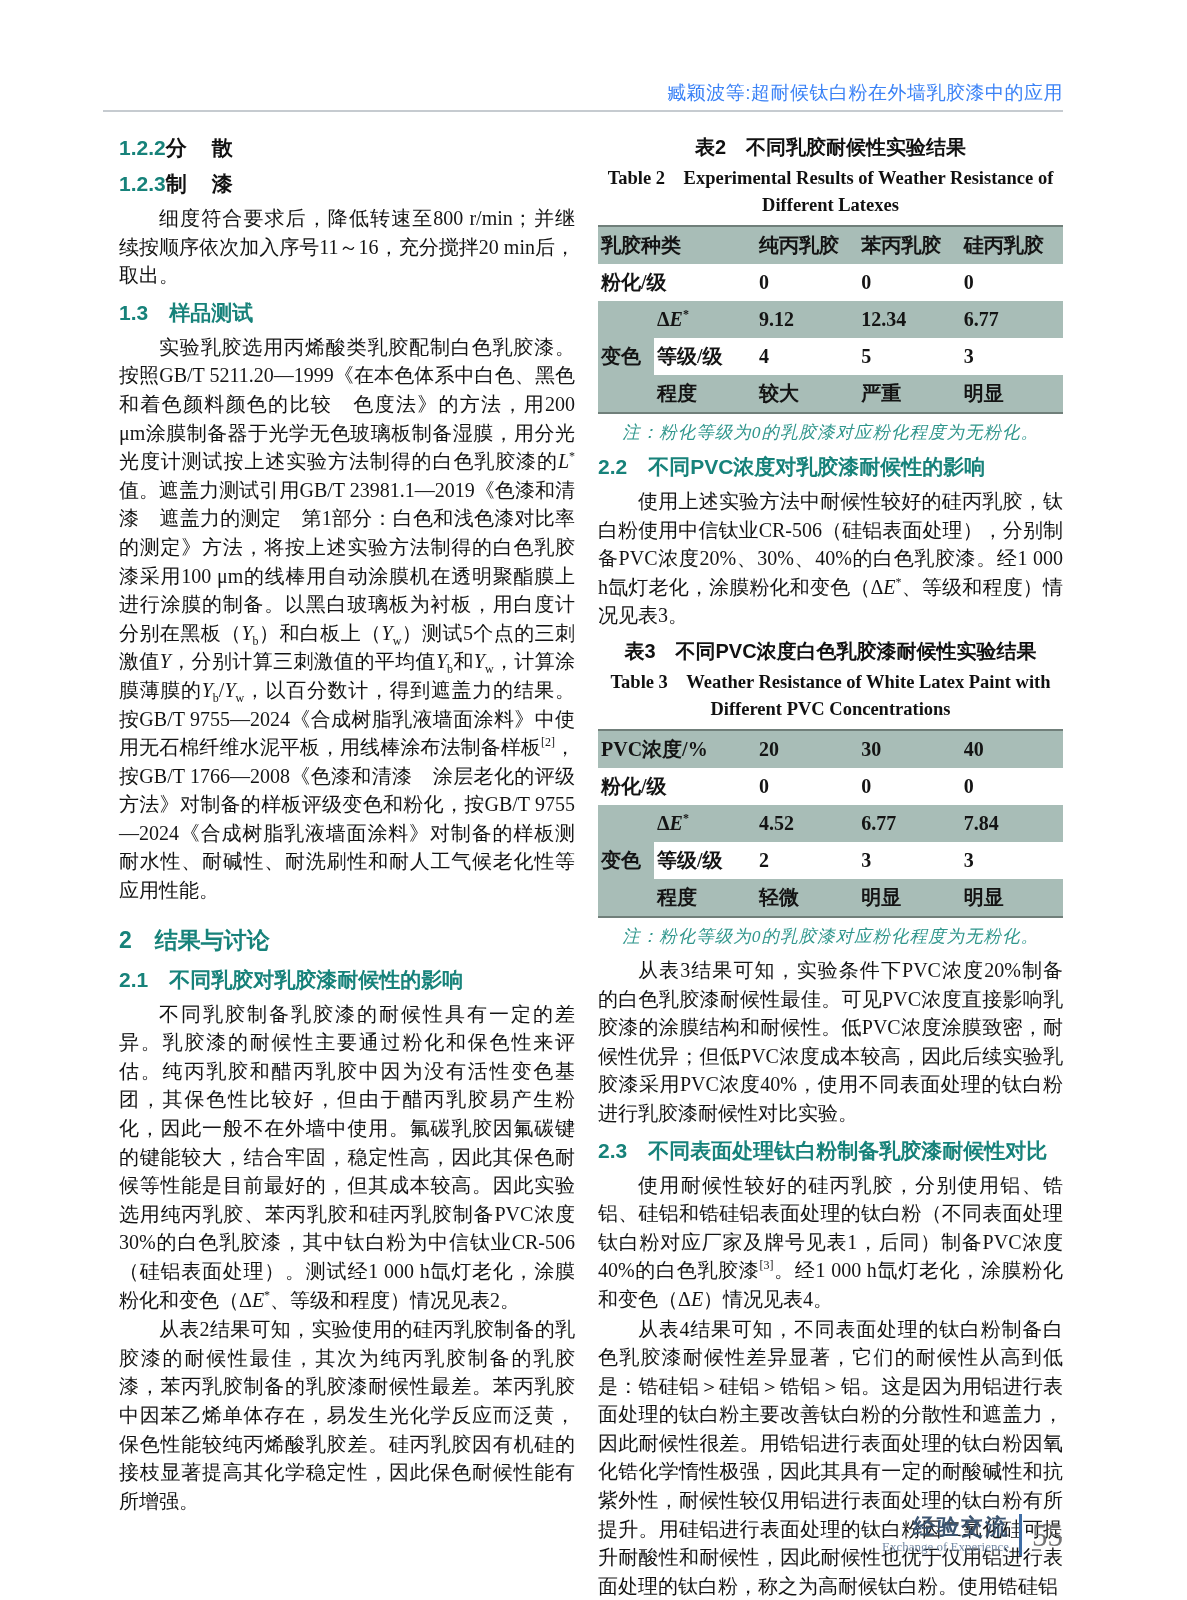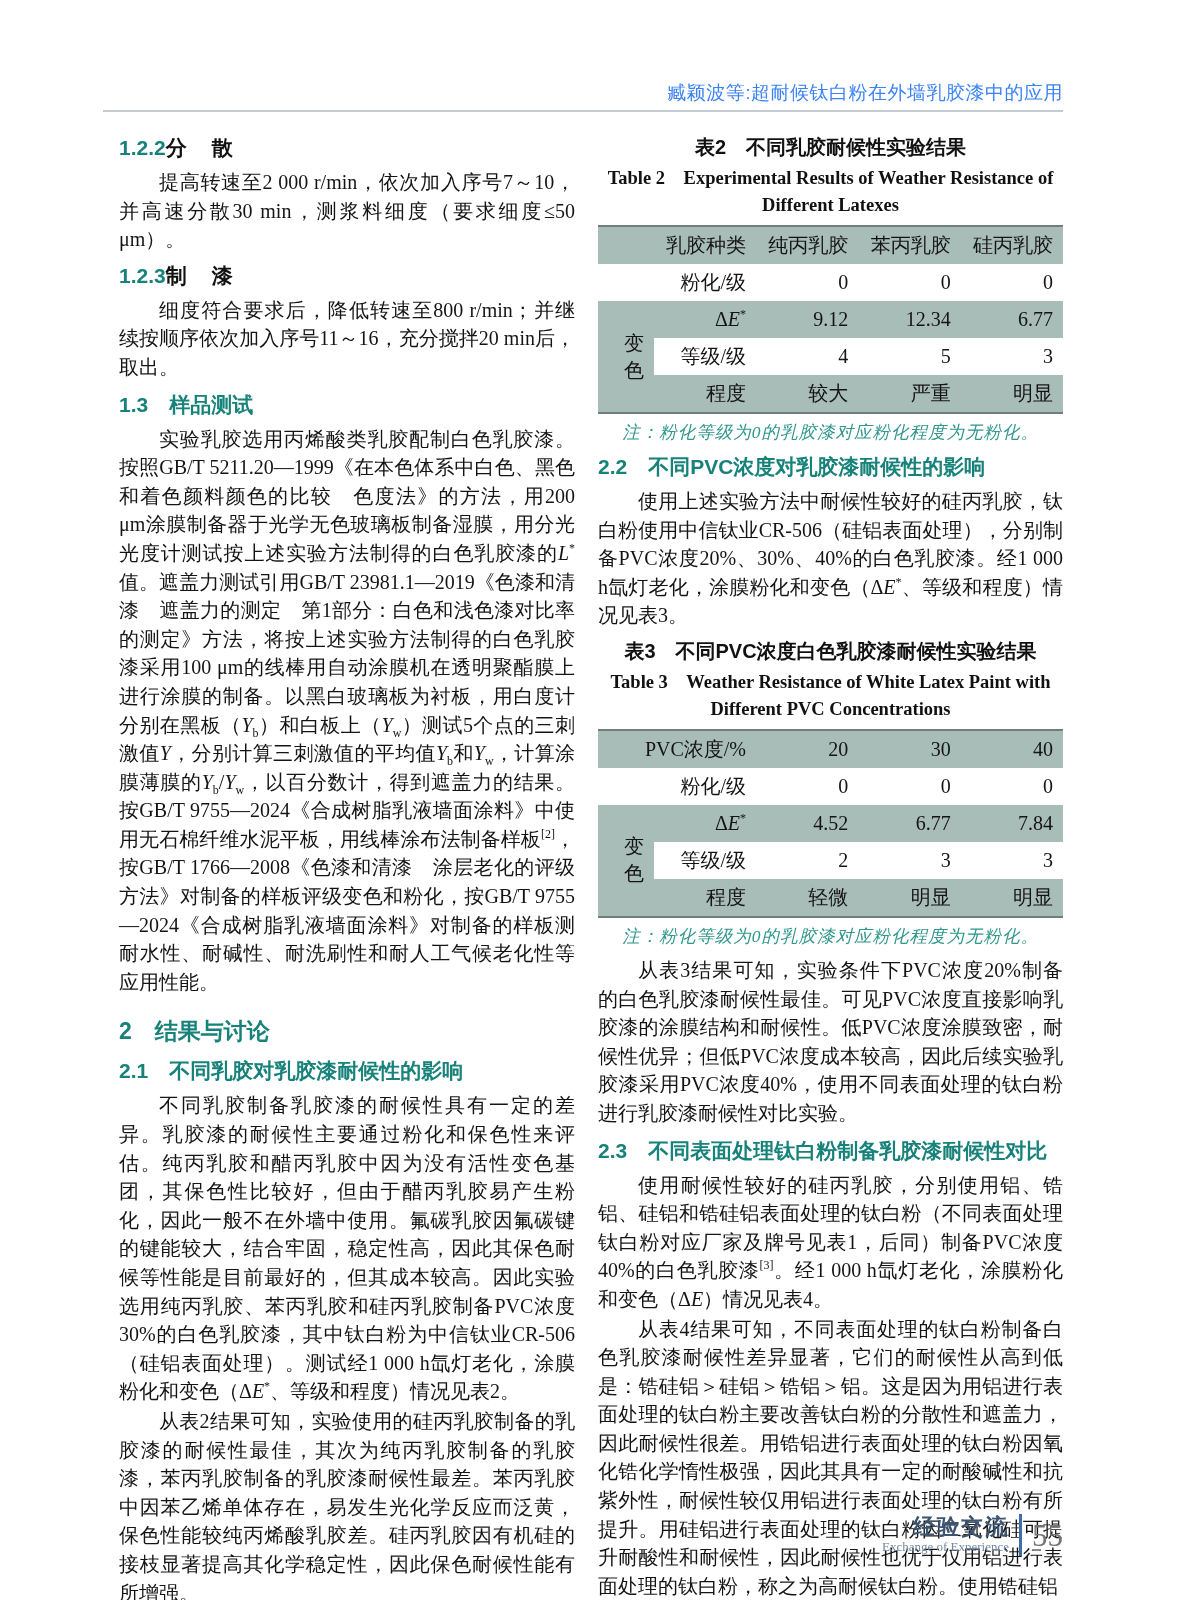--- a/index.html
+++ b/index.html
@@ -50,21 +50,21 @@
     font-family:"Liberation Serif",serif;font-weight:bold;font-size:18.5px;
     text-align:center;line-height:27px;margin:0 0 6px 0;color:#111;
   }
 
   
   table.dt{
     width:100%;border-collapse:collapse;table-layout:fixed;
     border-top:2px solid #707f7a;border-bottom:2px solid #707f7a;
     font-size:20px;color:#141414;
   }
-  table.dt td,table.dt th{padding:5px 10px;font-weight:normal;text-align:right;height:27px;}
+  table.dt td,table.dt th{padding:5px 3px;font-weight:bold;text-align:left;height:27px;}
   .band{background:#a8bdb7;}
   .whitebg{background:#ffffff;}
   td.lab,th.lab{text-align:left;padding-left:9px;}
   td.glab{text-align:left;padding-left:9px;}
   td.slab{text-align:left;padding-left:8px;}
 
   .note{
     color:#2f968c;font-style:italic;font-size:17.5px;text-align:center;
     margin:6px 0 8px 0;letter-spacing:1px;
   }
@@ -87,21 +87,20 @@
 <body>
 
 <div class="runhead">臧颖波等:超耐候钛白粉在外墙乳胶漆中的应用</div>
 <div class="runrule"></div>
 
 <div class="col col-left">
 
   <h3 class="sub">
     <span class="secnum">1.2.2</span><span class="subtitle">分　散</span>
   </h3>
-  <p class="body">提高转速至2 000 r/min，依次加入序号7～10，并高速分散30 min，测浆料细度（要求细度≤50 μm）。</p>
 
   <h3 class="sub">
     <span class="secnum">1.2.3</span><span class="subtitle">制　漆</span>
   </h3>
   <p class="body">细度符合要求后，降低转速至800 r/min；并继续按顺序依次加入序号11～16，充分搅拌20 min后，取出。</p>
 
   <h2 class="teal">1.3　样品测试</h2>
   <p class="body">实验乳胶选用丙烯酸类乳胶配制白色乳胶漆。按照GB/T 5211.20—1999《在本色体系中白色、黑色和着色颜料颜色的比较　色度法》的方法，用200 μm涂膜制备器于光学无色玻璃板制备湿膜，用分光光度计测试按上述实验方法制得的白色乳胶漆的<i>L</i><sup>*</sup>值。遮盖力测试引用GB/T 23981.1—2019《色漆和清漆　遮盖力的测定　第1部分：白色和浅色漆对比率的测定》方法，将按上述实验方法制得的白色乳胶漆采用100 μm的线棒用自动涂膜机在透明聚酯膜上进行涂膜的制备。以黑白玻璃板为衬板，用白度计分别在黑板（<i>Y</i><sub>b</sub>）和白板上（<i>Y</i><sub>w</sub>）测试5个点的三刺激值<i>Y</i>，分别计算三刺激值的平均值<i>Y</i><sub>b</sub>和<i>Y</i><sub>w</sub>，计算涂膜薄膜的<i>Y</i><sub>b</sub>/<i>Y</i><sub>w</sub>，以百分数计，得到遮盖力的结果。按GB/T 9755—2024《合成树脂乳液墙面涂料》中使用无石棉纤维水泥平板，用线棒涂布法制备样板<sup>[2]</sup>，按GB/T 1766—2008《色漆和清漆　涂层老化的评级方法》对制备的样板评级变色和粉化，按GB/T 9755—2024《合成树脂乳液墙面涂料》对制备的样板测耐水性、耐碱性、耐洗刷性和耐人工气候老化性等应用性能。</p>
 
   <h1 class="main">2　结果与讨论</h1>

